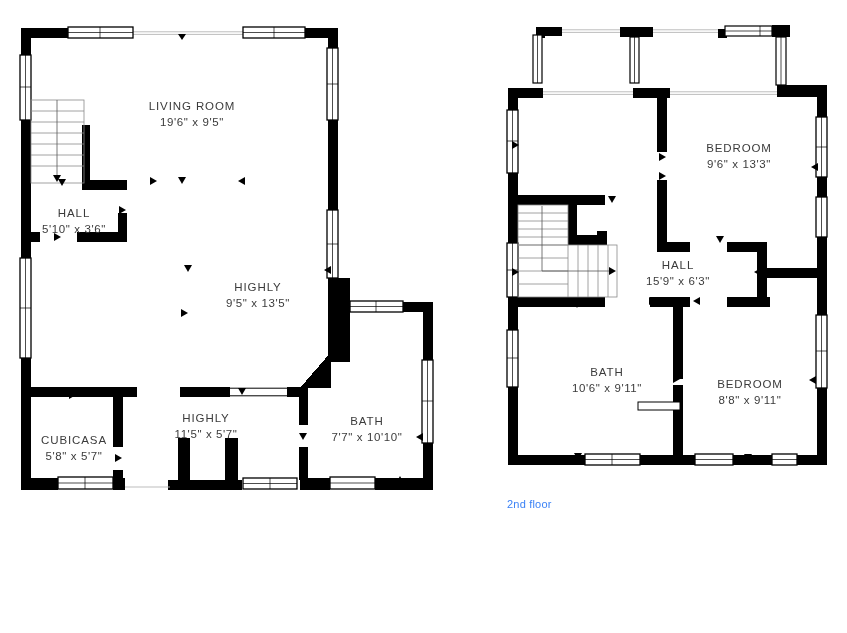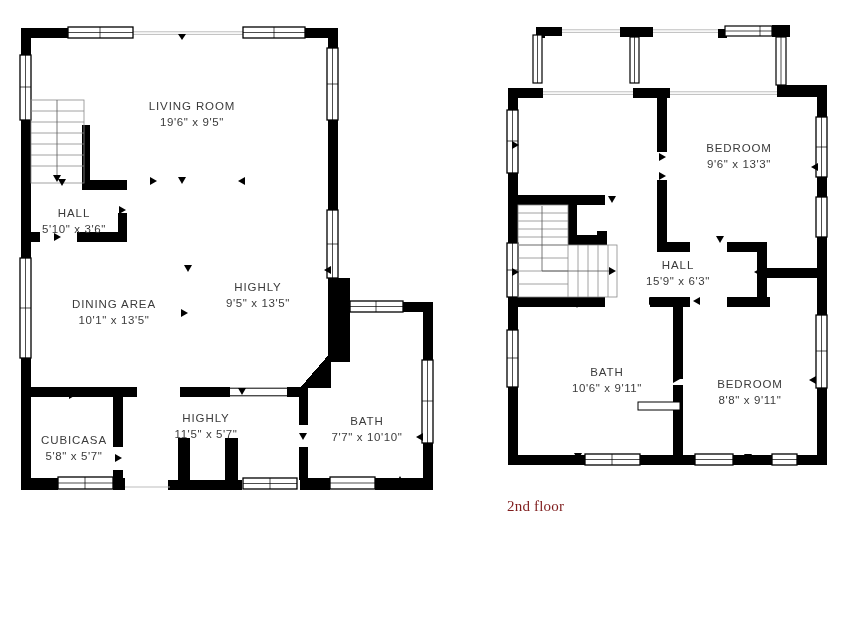--- a/index.html
+++ b/index.html
@@ -3,21 +3,21 @@
 <meta charset="utf-8">
 <style>
   html,body{margin:0;padding:0;background:#ffffff;}
   .canvas{position:relative;width:847px;height:543px;background:#ffffff;overflow:hidden;
           font-family:"Liberation Sans",sans-serif;}
   svg{position:absolute;left:0;top:0;}
   .room{position:absolute;transform:translate(-50%,-50%);text-align:center;white-space:nowrap;
         color:#3b3b3b;}
   .rn{font-size:11.5px;letter-spacing:.9px;}
   .rd{font-size:11.5px;letter-spacing:.6px;margin-top:4px;}
-  .floor-label{position:absolute;font-size:15px;color:#7f1d1d;letter-spacing:.2px;font-family:Liberation Serif, serif;}
+  .floor-label{position:absolute;font-size:11px;color:#3b82f6;letter-spacing:.2px;}
   .footer{position:absolute;left:0;right:0;top:607px;text-align:center;font-size:7px;
           letter-spacing:.45px;color:#d5d5d5;}
 </style>
 </head>
 <body>
 
 <div class="canvas">
 
 <svg width="847" height="633" viewBox="0 0 847 633">
 
@@ -311,24 +311,20 @@
 </svg>
 
 <div class="room" style="left:192px;top:114px">
   <div class="rn">LIVING ROOM</div>
   <div class="rd">19'6" x 9'5"</div>
 </div>
 <div class="room" style="left:74px;top:221px">
   <div class="rn">HALL</div>
   <div class="rd">5'10" x 3'6"</div>
 </div>
-<div class="room" style="left:114px;top:312px">
-  <div class="rn">DINING AREA</div>
-  <div class="rd">10'1" x 13'5"</div>
-</div>
 <div class="room" style="left:258px;top:295px">
   <div class="rn">HIGHLY</div>
   <div class="rd">9'5" x 13'5"</div>
 </div>
 <div class="room" style="left:74px;top:448px">
   <div class="rn">CUBICASA</div>
   <div class="rd">5'8" x 5'7"</div>
 </div>
 <div class="room" style="left:206px;top:426px">
   <div class="rn">HIGHLY</div>

